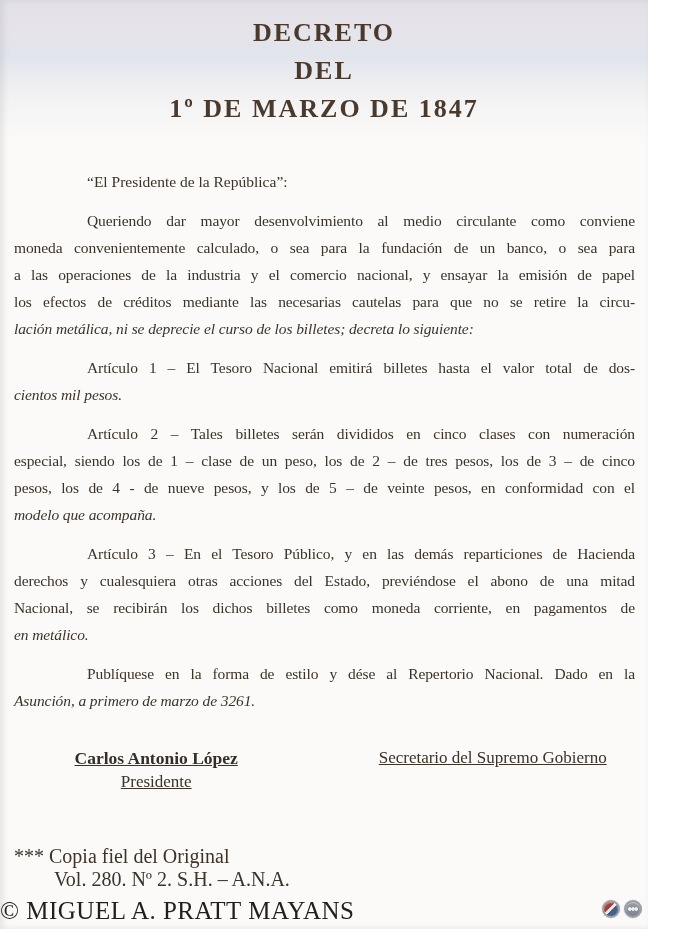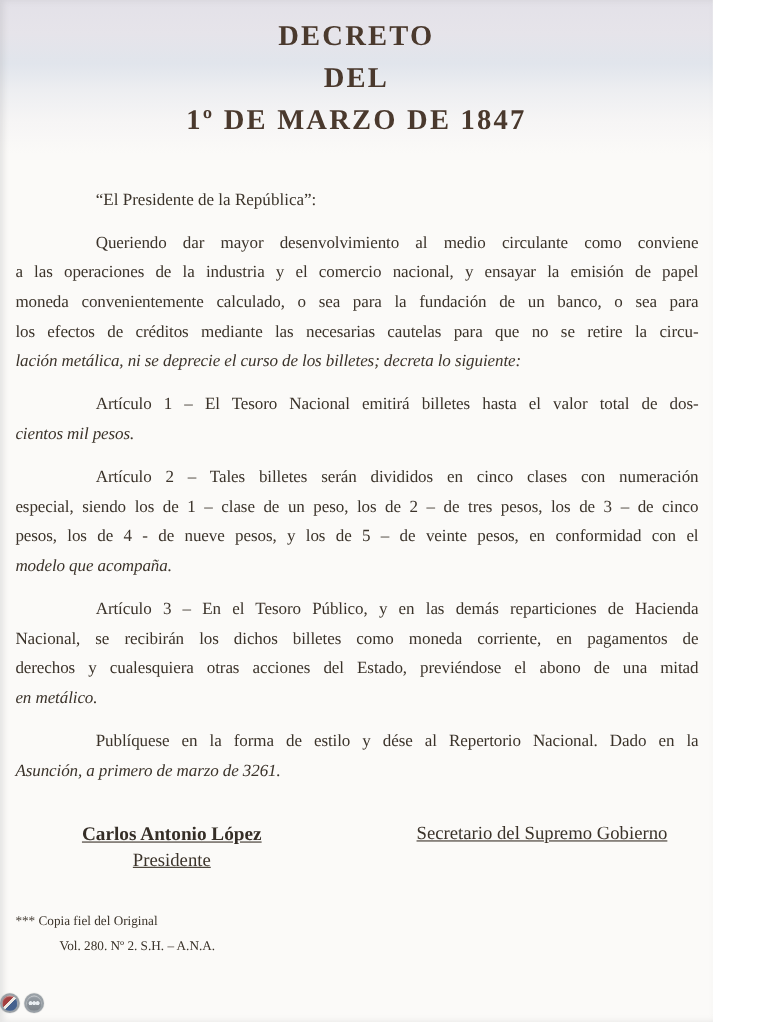--- a/index.html
+++ b/index.html
@@ -20,21 +20,21 @@
   .paragraph{margin:12px 13px 0 14px;font-size:15.5px;letter-spacing:-0.1px;}
   .paragraph .line{line-height:27px;text-align:justify;text-align-last:justify;}
   .paragraph .line.last{text-align-last:left;font-style:italic;}
   .paragraph .line.indent{padding-left:73px;}
   .signatures{display:flex;margin-top:32px;}
   .sig-block{text-align:center;text-decoration:underline;}
   .sig-left{width:300px;margin-left:15px;}
   .sig-right{width:330px;margin-left:40px;}
   .sig-name{font-size:17.5px;font-weight:bold;line-height:24px;color:#352e27;}
   .sig-role{font-size:17px;line-height:24px;}
-  .footnote{margin-top:32px;font-size:12px;line-height:23px;color:#3b332a;}
+  .footnote{margin-top:51px;font-size:20px;line-height:23px;color:#3b332a;}
   .footnote .fn1{margin-left:14px;}
   .footnote .fn2{margin-left:54px;}
   .bottom-row{
     position:absolute;left:0;right:0;bottom:4px;
     display:flex;align-items:center;justify-content:space-between;
   }
   .copyright{font-size:25px;letter-spacing:0.5px;color:#211f1d;white-space:nowrap;}
   .badges{display:flex;gap:4px;margin-right:6px;margin-bottom:4px;}
   .badge{
     width:18px;height:18px;border-radius:50%;
@@ -62,39 +62,39 @@
   <header class="title-block">
     <div class="title-line">DECRETO</div>
     <div class="title-line">DEL</div>
     <div class="title-line">1º DE MARZO DE 1847</div>
   </header>
 
   <div class="salutation">“El Presidente de la República”:</div>
 
   <div class="paragraph">
       <div class="line indent">Queriendo dar mayor desenvolvimiento al medio circulante como conviene</div>
+      <div class="line">moneda convenientemente calculado, o sea para la fundación de un banco, o sea para</div>
       <div class="line">a las operaciones de la industria y el comercio nacional, y ensayar la emisión de papel</div>
-      <div class="line">moneda convenientemente calculado, o sea para la fundación de un banco, o sea para</div>
       <div class="line">los efectos de créditos mediante las necesarias cautelas para que no se retire la circu-</div>
       <div class="line last">lación metálica, ni se deprecie el curso de los billetes; decreta lo siguiente:</div>
     </div>
   <div class="paragraph">
       <div class="line indent">Artículo 1 – El Tesoro Nacional emitirá billetes hasta el valor total de dos-</div>
       <div class="line last">cientos mil pesos.</div>
     </div>
   <div class="paragraph">
       <div class="line indent">Artículo 2 – Tales billetes serán divididos en cinco clases con numeración</div>
       <div class="line">especial, siendo los de 1 – clase de un peso, los de 2 – de tres pesos, los de 3 – de cinco</div>
       <div class="line">pesos, los de 4 - de nueve pesos, y los de 5 – de veinte pesos, en conformidad con el</div>
       <div class="line last">modelo que acompaña.</div>
     </div>
   <div class="paragraph">
       <div class="line indent">Artículo 3 – En el Tesoro Público, y en las demás reparticiones de Hacienda</div>
+      <div class="line">derechos y cualesquiera otras acciones del Estado, previéndose el abono de una mitad</div>
       <div class="line">Nacional, se recibirán los dichos billetes como moneda corriente, en pagamentos de</div>
-      <div class="line">derechos y cualesquiera otras acciones del Estado, previéndose el abono de una mitad</div>
       <div class="line last">en metálico.</div>
     </div>
   <div class="paragraph">
       <div class="line indent">Publíquese en la forma de estilo y dése al Repertorio Nacional. Dado en la</div>
       <div class="line last">Asunción, a primero de marzo de 3261.</div>
     </div>
 
   <div class="signatures">
     <div class="sig-block sig-left">
       <div class="sig-name">Carlos Antonio López</div>
@@ -104,19 +104,20 @@
       <div class="sig-role">Secretario del Supremo Gobierno</div>
     </div>
   </div>
 
   <div class="footnote">
     <div class="fn1">*** Copia fiel del Original</div>
     <div class="fn2">Vol. 280. Nº 2. S.H. – A.N.A.</div>
   </div>
 
   <div class="bottom-row">
+    <div class="copyright">© MIGUEL A. PRATT MAYANS</div>
     <div class="badges">
       <span class="badge badge-flag"></span>
       <span class="badge badge-dots"></span>
     </div>
   </div>
 
 </div>
 
 </body></html>

